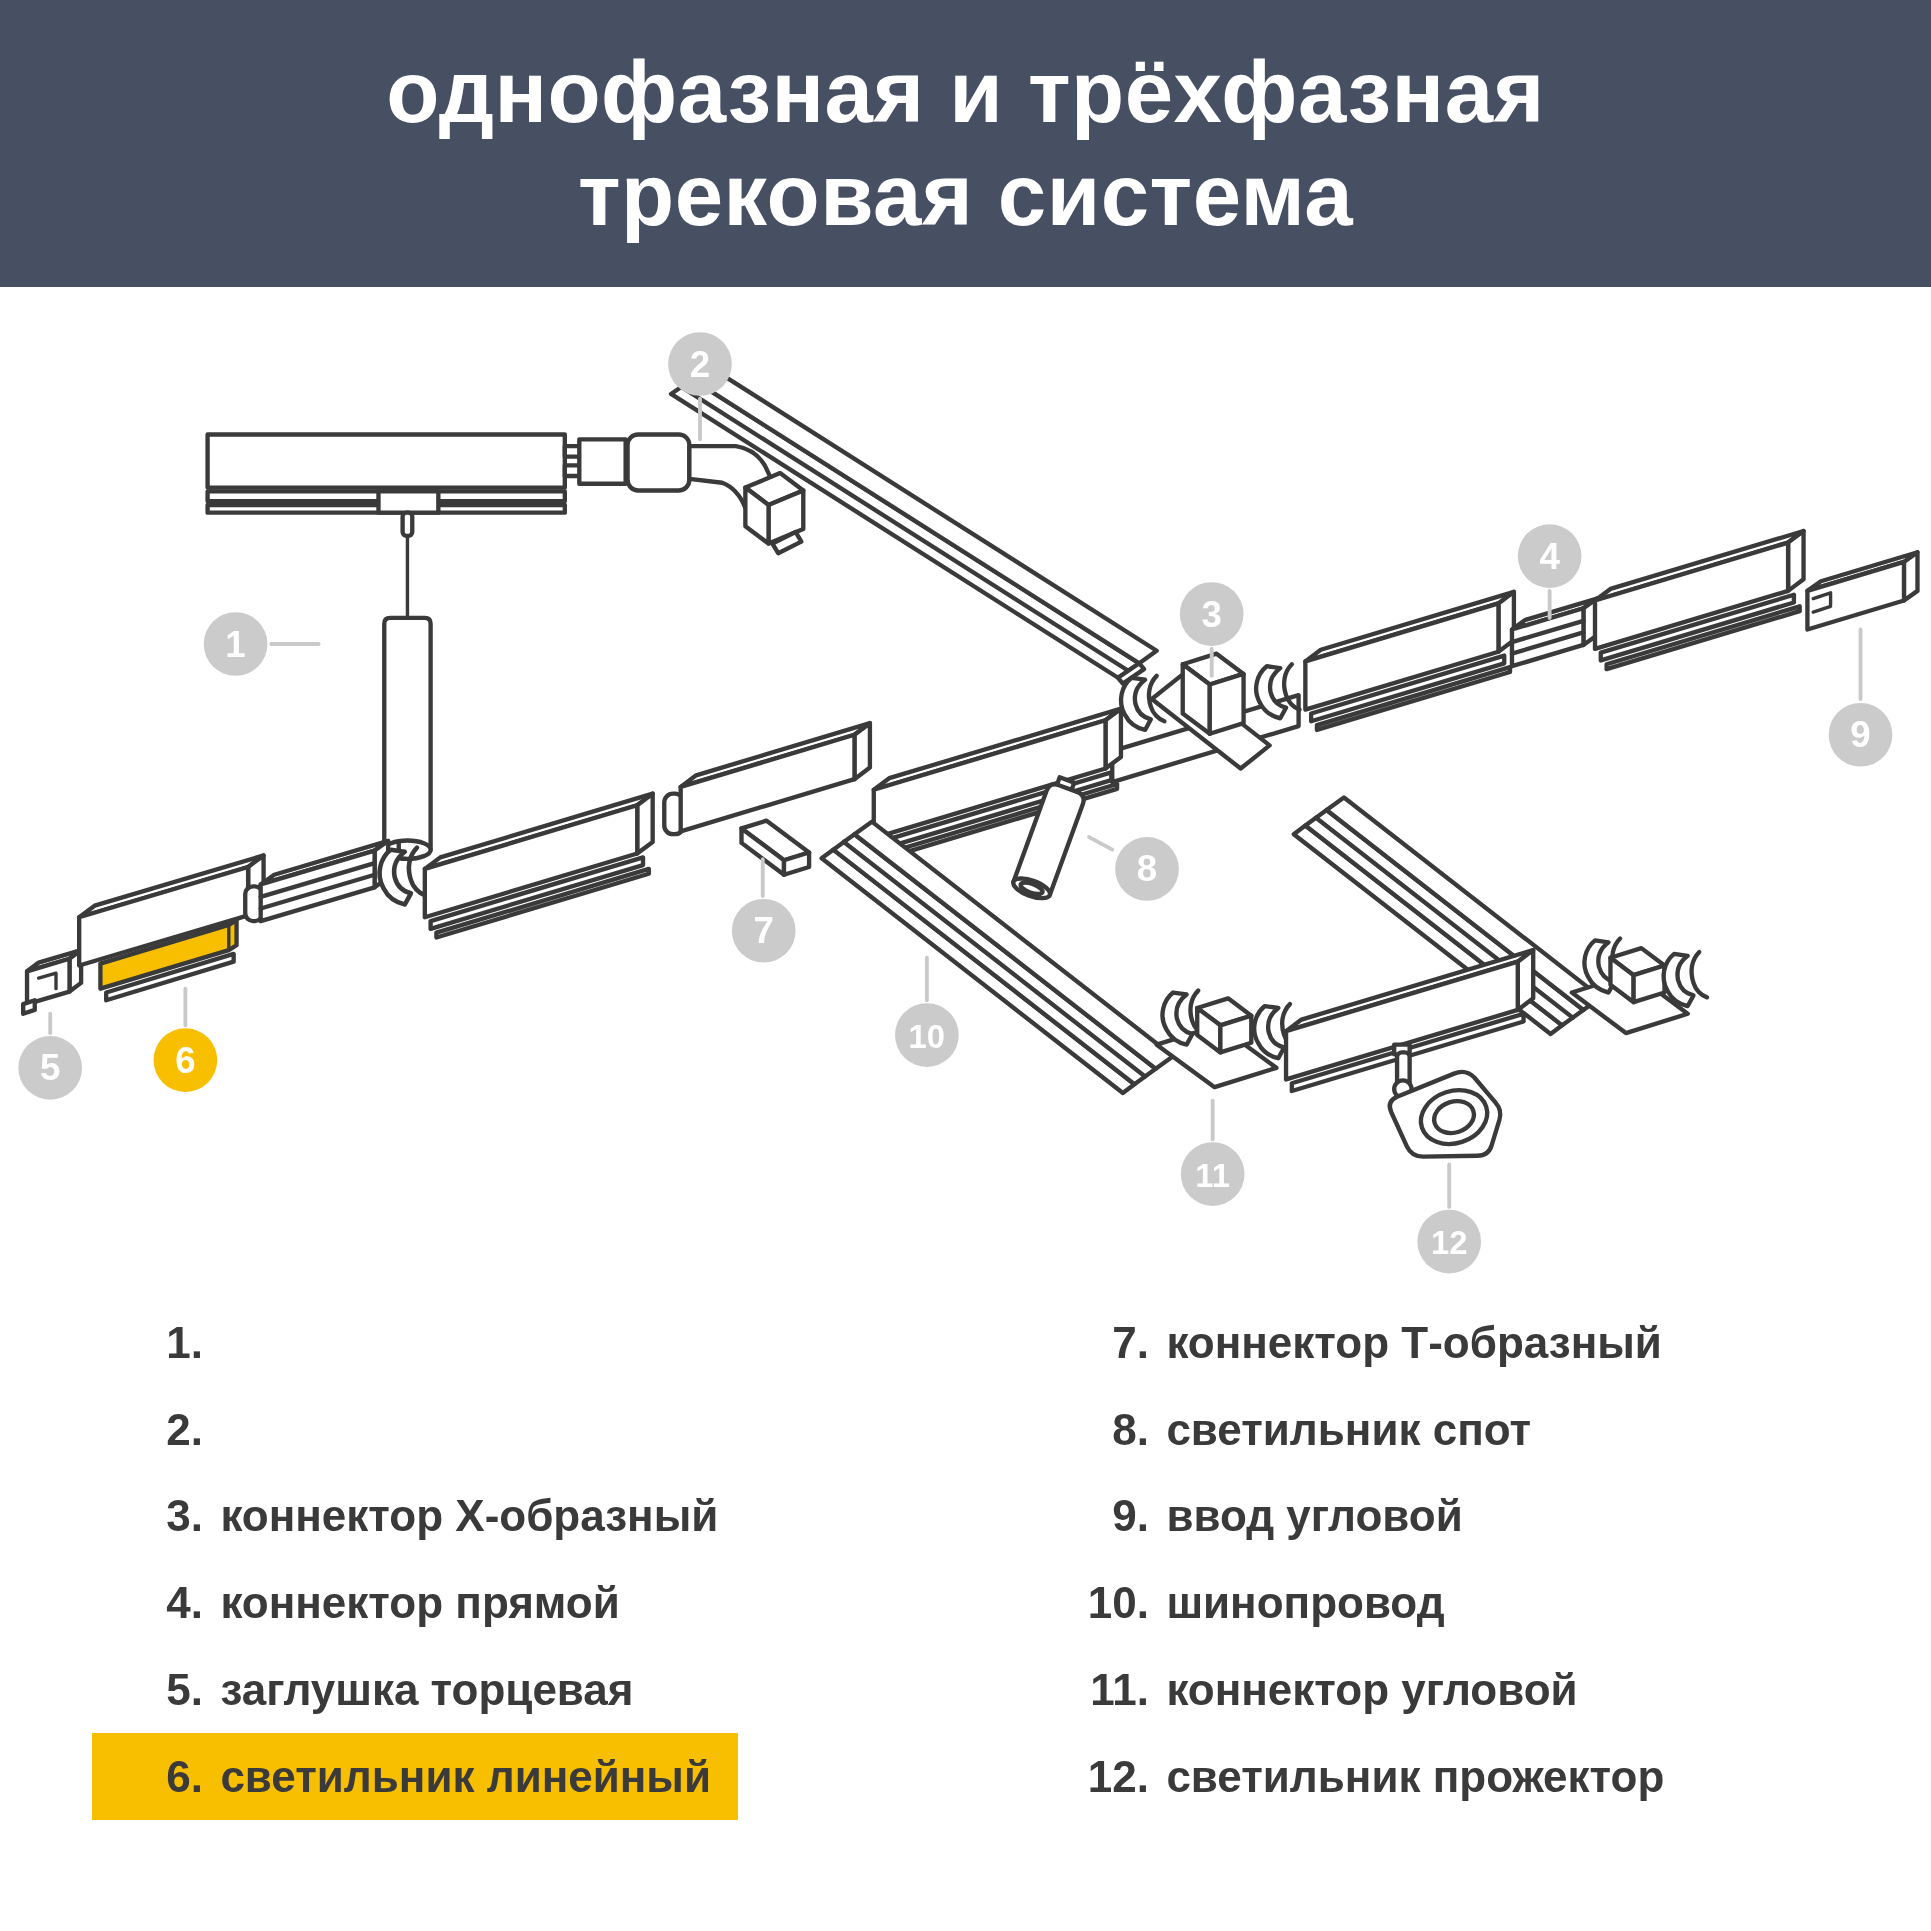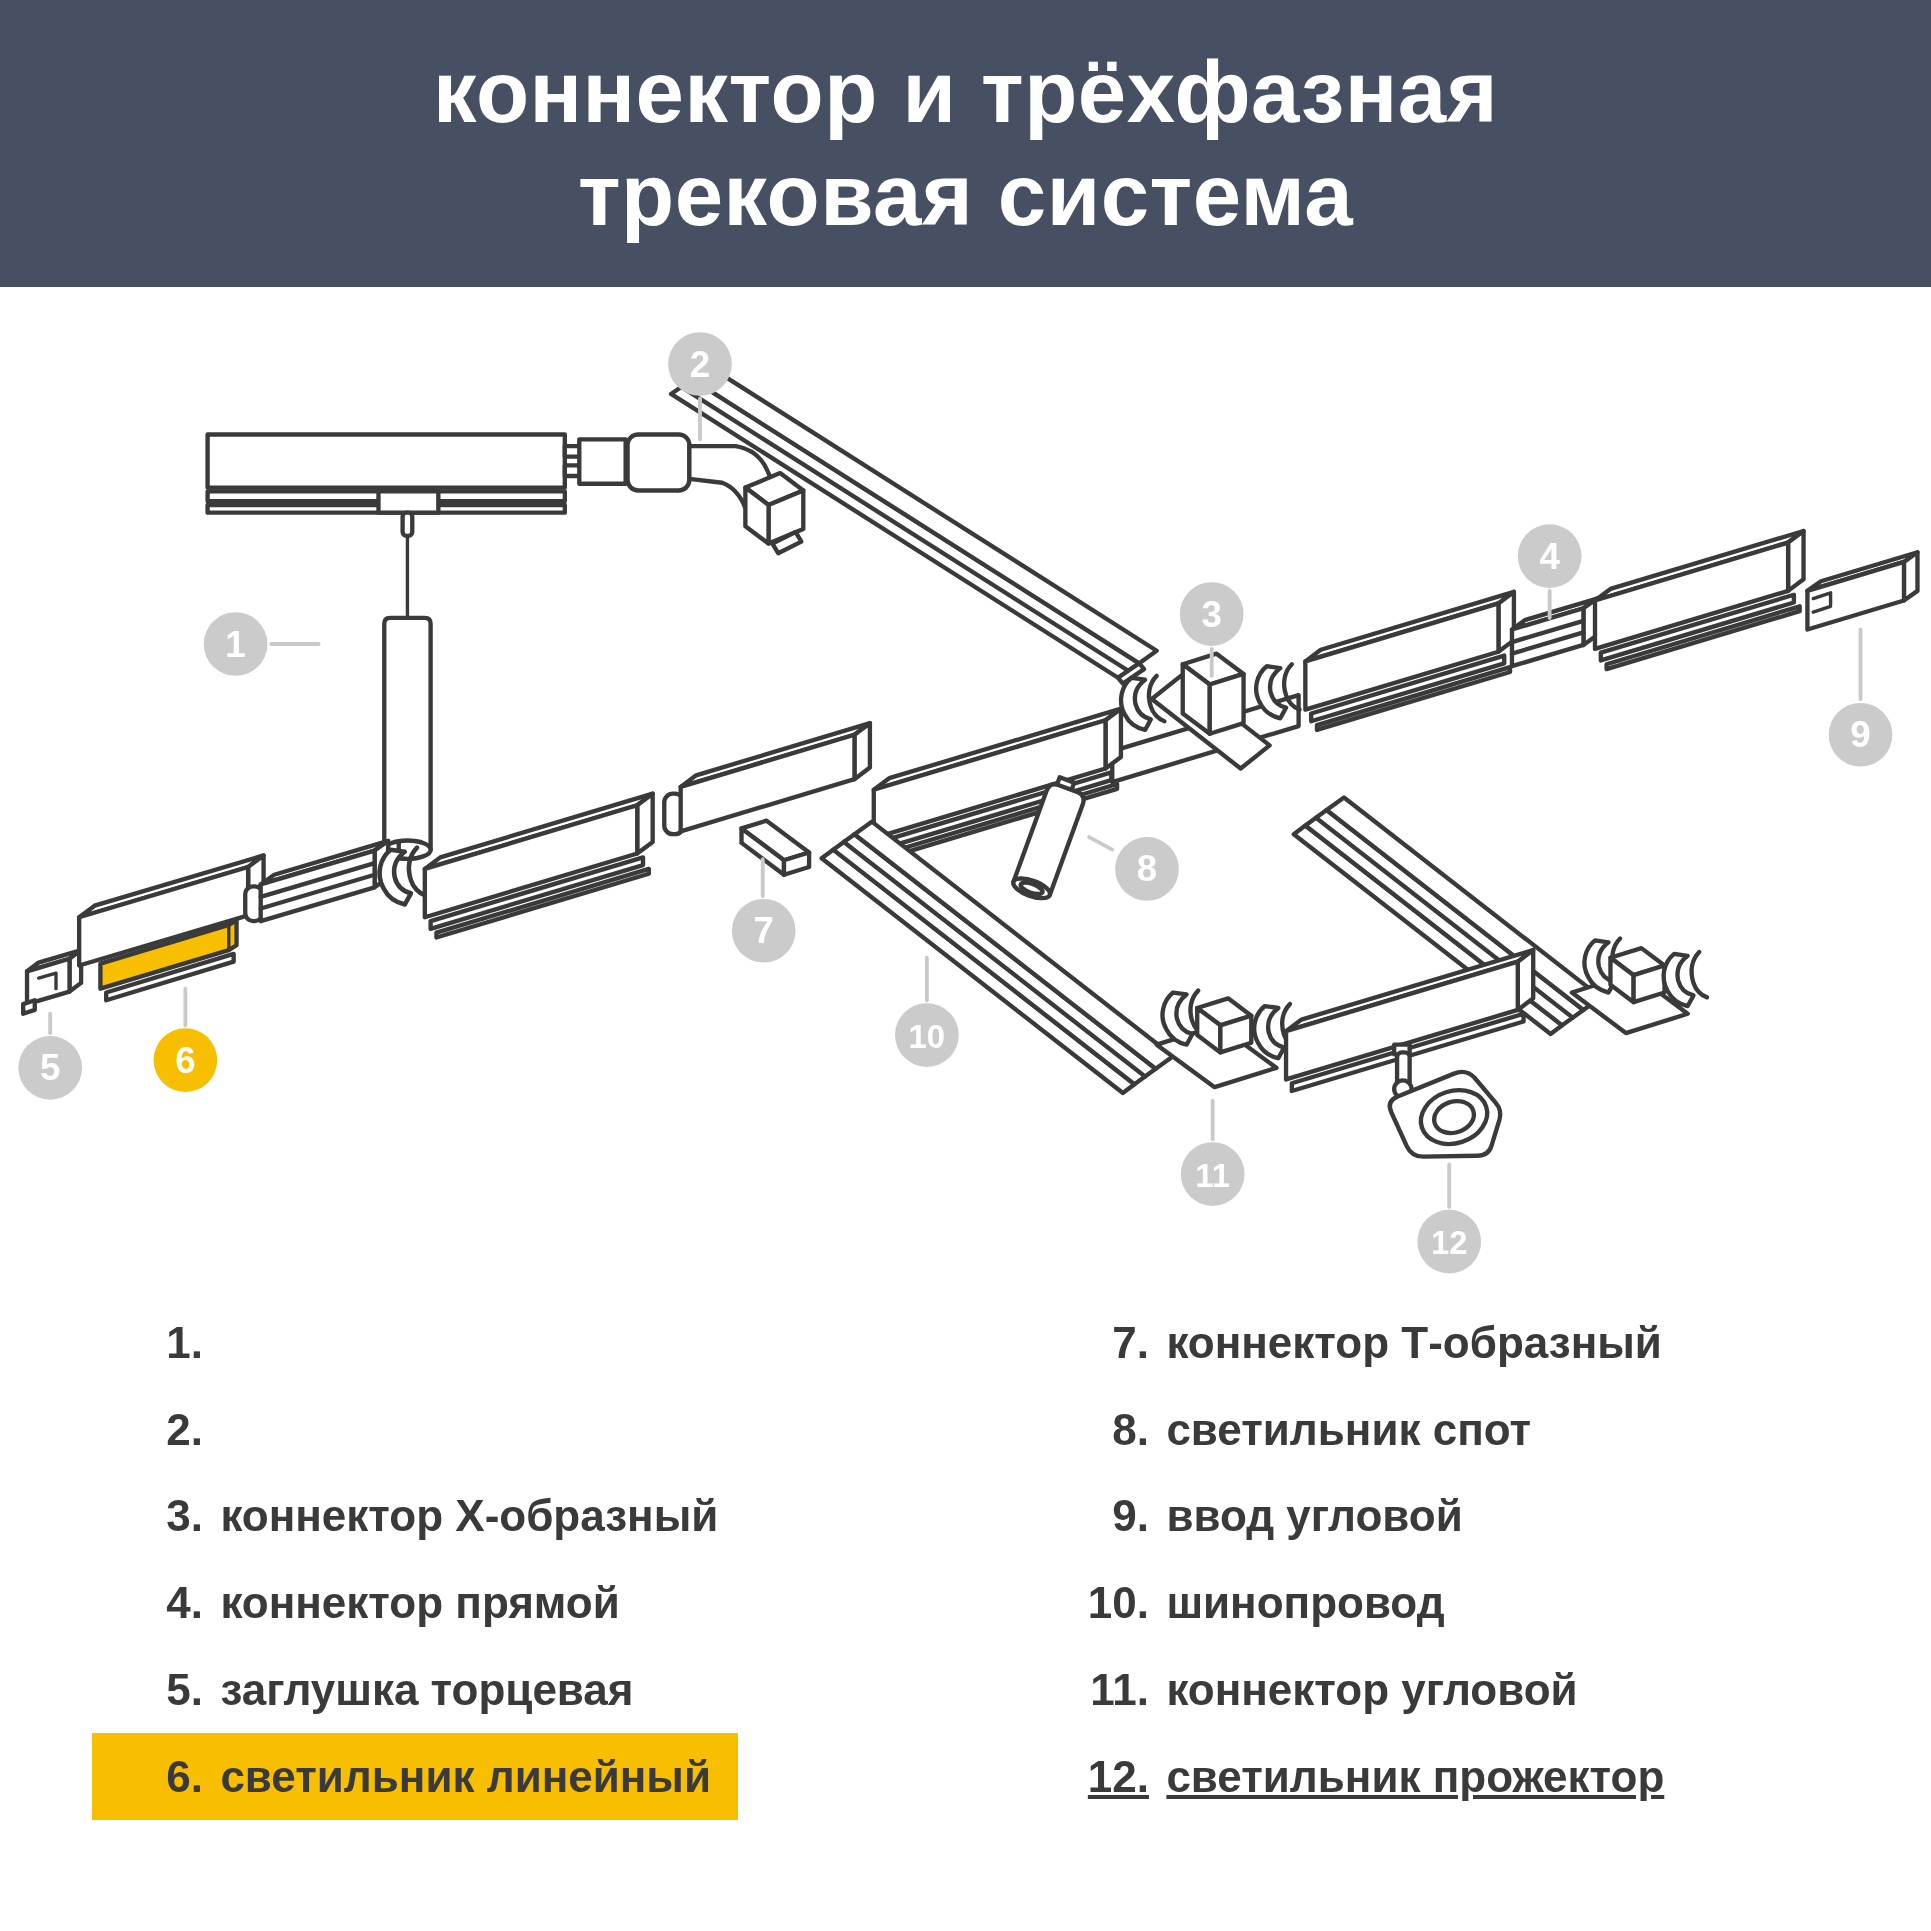--- a/index.html
+++ b/index.html
@@ -35,21 +35,21 @@
   .legend-row .lbl{margin-left:17.4px;}
   .legend-row.hl{background:#f8be00;padding-right:27px;}
 </style>
 </head>
 <body>
 
 <div class="page">
 
   <div class="header">
     <div class="title">
-      <div>коннектор и трёхфазная</div>
+      <div>однофазная и трёхфазная</div>
       <div>трековая система</div>
     </div>
   </div>
 
   <svg class="diagram-svg" viewBox="0 0 2000 2000">
     <defs>
       <g id="clamp-shape">
         <path class="part" d="M12,2 C2,10 -3,26 5,40 C9,48 17,54 26,56 L32,45 C24,43 18,37 16,29 C14,19 18,10 26,4 Z"></path>
         <path class="part-line" d="M38,0 C30,8 28,20 32,32 C34,39 40,45 46,47"></path>
       </g>
@@ -307,20 +307,20 @@
         <span class="lbl">ввод угловой</span>
       </div>
       <div class="legend-row col1" style="left: 1023px; top: 1559px;">
         <span class="num">10.</span>
         <span class="lbl">шинопровод</span>
       </div>
       <div class="legend-row col1" style="left: 1023px; top: 1646px; align-items: center;">
         <span class="num">11.</span>
         <span class="lbl">коннектор угловой</span>
       </div>
-      <div class="legend-row col1" style="left: 1023px; top: 1733px; text-decoration: underline;">
+      <div class="legend-row col1" style="left: 1023px; top: 1733px;">
         <span class="num">12.</span>
         <span class="lbl">светильник прожектор</span>
       </div>
     </div>
 
 </div>
 
 
 </body></html>

